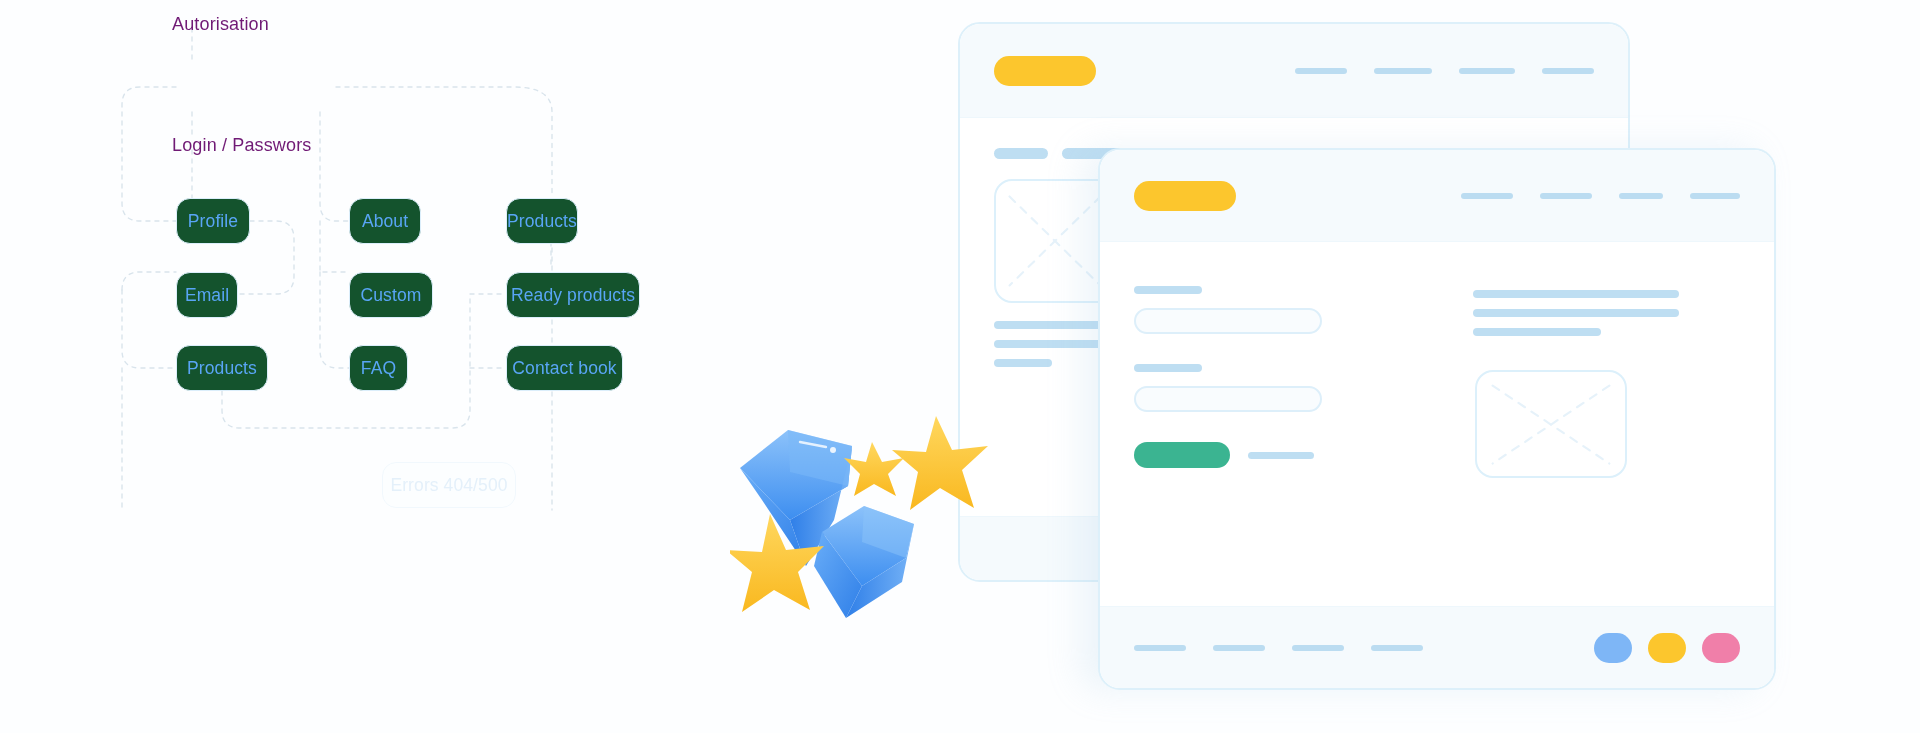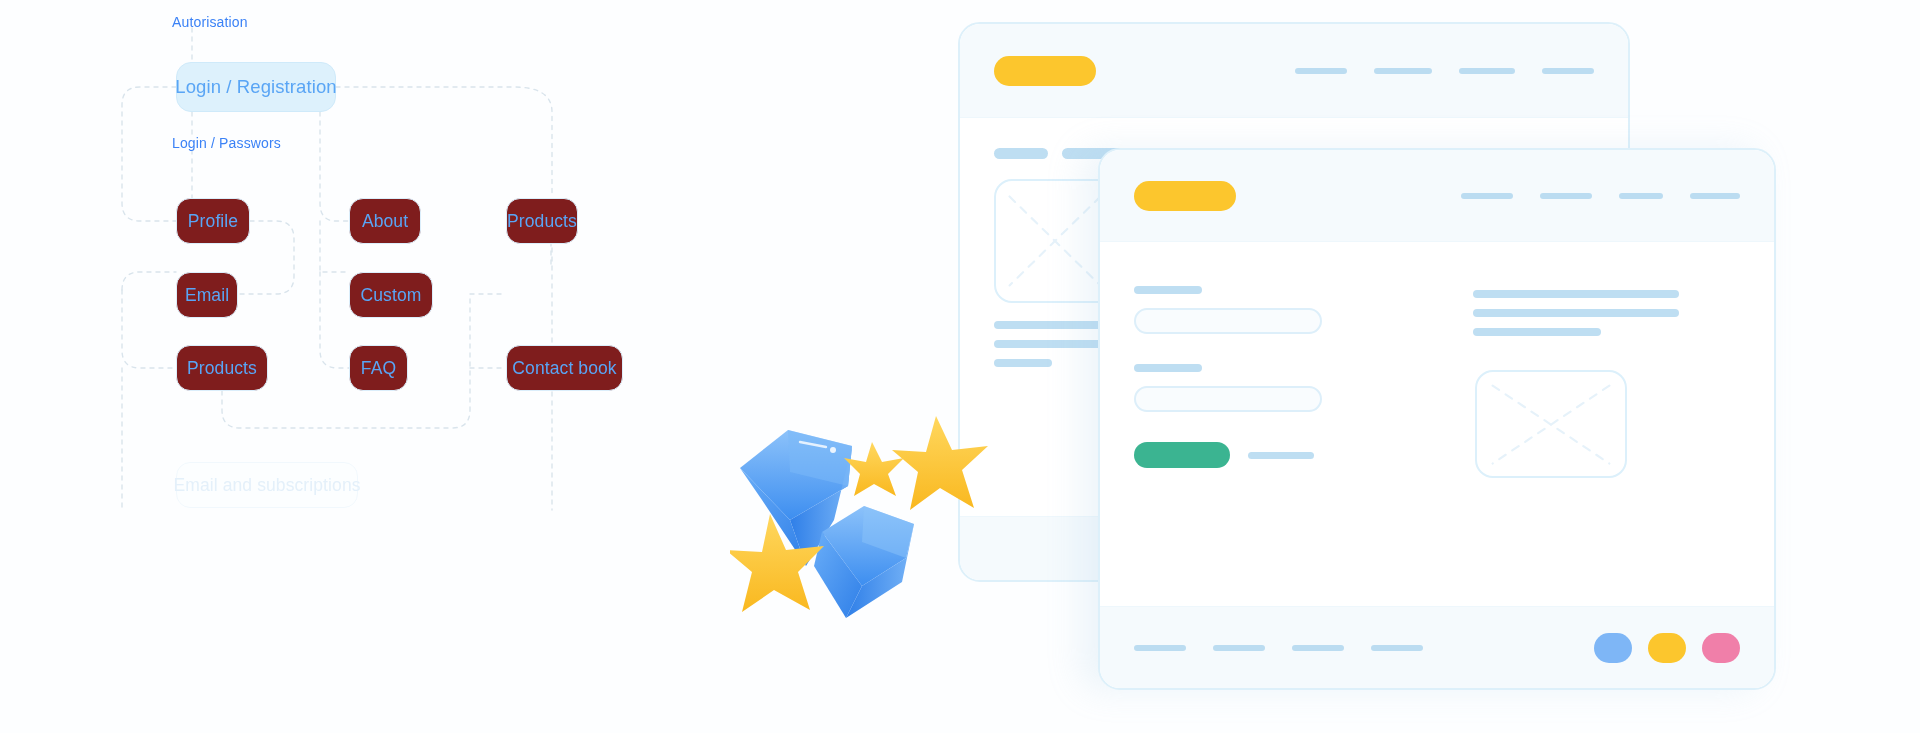--- a/index.html
+++ b/index.html
@@ -11,21 +11,21 @@
   }
   .stage { position: relative; width: 1920px; height: 733px; background: #fdfeff; }
 
   
   .sitemap { position: absolute; left: 0; top: 0; width: 880px; height: 733px; }
   .sitemap-svg { position: absolute; left: 0; top: 0; width: 880px; height: 733px; }
 
   .node {
     position: absolute;
     display: flex; align-items: center; justify-content: center;
-    background: #7f1d1d;
+    background: #14532d;
     border: 1.6px solid #dbeefb;
     border-radius: 14px;
     color: #59a5f5;
     font-size: 17.5px;
     font-weight: 500;
     letter-spacing: .1px;
     white-space: nowrap;
     padding: 0 18px;
     height: 46px;
   }
@@ -37,22 +37,22 @@
     border-radius: 15px;
   }
   .node.faded {
     background: #fcfeff;
     border-color: #f1f8fd;
     color: #e3f0fa;
     opacity: .95;
   }
   .annot {
     position: absolute;
-    color: #3b82f6;
-    font-size: 14px;
+    color: #701a75;
+    font-size: 18px;
     letter-spacing: .15px;
     white-space: nowrap;
   }
 
   
   .mockups { position: absolute; left: 880px; top: 0; width: 1040px; height: 733px; }
 
   .window {
     position: absolute;
     background: #ffffff;
@@ -167,34 +167,34 @@
 
         <path d="M470 294 L506 294"></path>
 
         <path d="M470 368 L506 368"></path>
       </g>
     </svg>
 
     <div class="annot" style="left:172px; top:14px;">Autorisation</div>
     <div class="annot" style="left:172px; top:135px;">Login / Passwors</div>
 
-    <div class="node highlight" style="left:176px; top:62px; width:160px;">Login / Registration</div>
 
     <div class="node" style="left:176px; top:198px; width:74px;">Profile</div>
     <div class="node" style="left:176px; top:272px; width:62px;">Email</div>
     <div class="node" style="left:176px; top:345px; width:92px;">Products</div>
 
     <div class="node" style="left:349px; top:198px; width:72px;">About</div>
     <div class="node" style="left:349px; top:272px; width:84px;">Custom</div>
     <div class="node" style="left:349px; top:345px; width:59px;">FAQ</div>
 
     <div class="node" style="left:506px; top:198px; width:72px;">Products</div>
+    <div class="node" style="left:506px; top:272px; width:134px;">Ready products</div>
     <div class="node" style="left:506px; top:345px; width:117px;">Contact book</div>
 
-    <div class="node faded" style="left:176px; top:462px; width:182px;">Email and subscriptions</div>
+    <div class="node faded" style="left:382px; top:462px; width:134px;">Errors 404/500</div>
   </div>
 
   <div class="mockups">
 
     <div class="window win-back">
       <div class="win-header">
         <div class="logo-pill"></div>
         <div class="nav">
           <div class="nav-dash" style="width:52px;"></div>
           <div class="nav-dash" style="width:58px;"></div>

